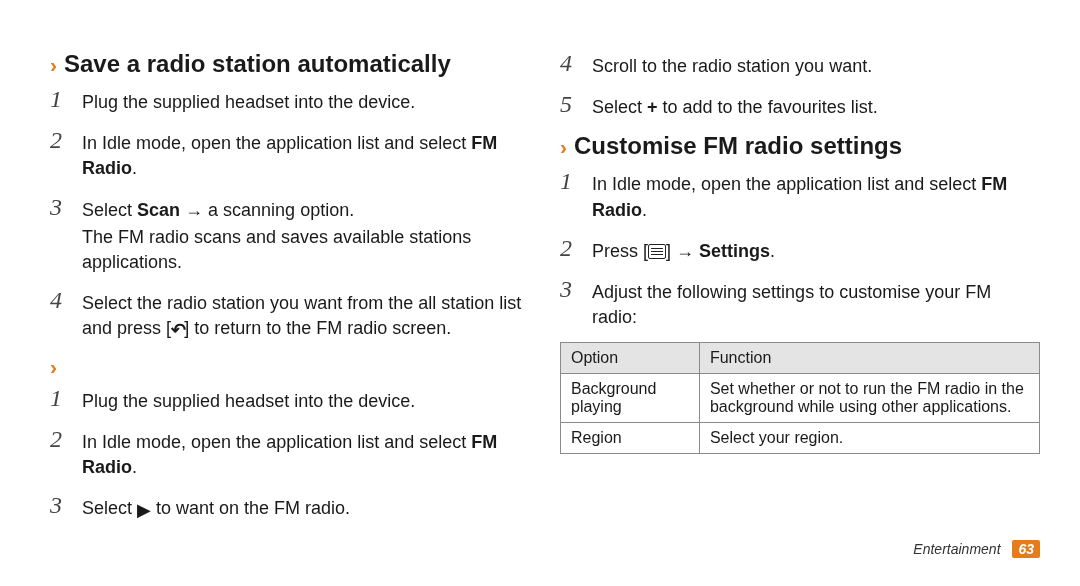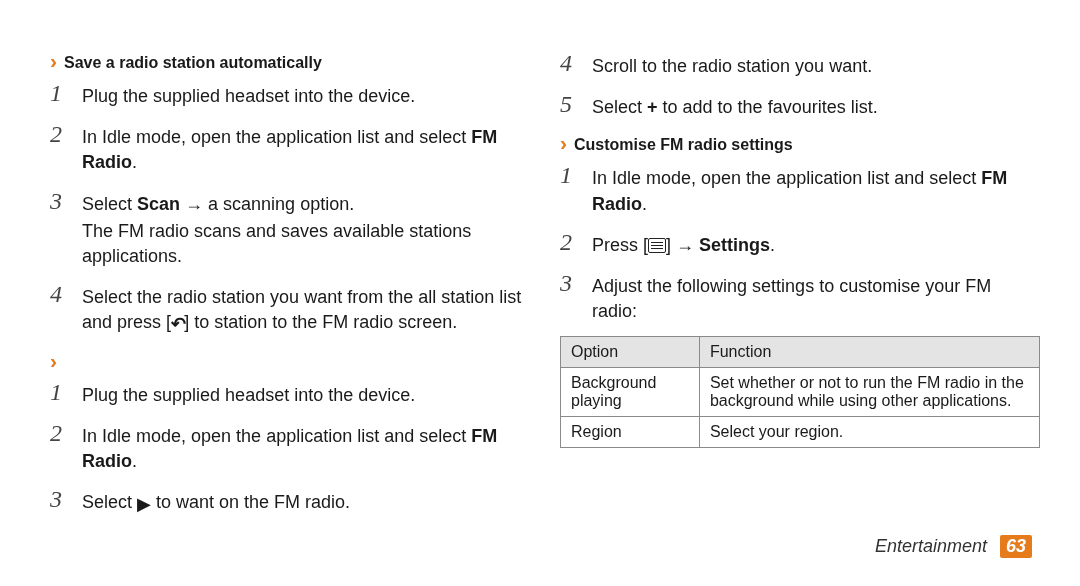--- a/index.html
+++ b/index.html
@@ -29,21 +29,21 @@
   .section-heading.first { margin-top: 0; }
   .chev-icon {
     color: #e57b1a;
     font-weight: 900;
     font-size: 21px;
     line-height: 1;
     letter-spacing: -5px;
     padding-right: 4px;
   }
   .section-heading h2 {
-    font-size: 16px;
+    font-size: 24px;
     font-weight: 700;
     color: #1a1a1a;
   }
   ol.steps {
     list-style: none;
     counter-reset: step;
   }
   ol.steps > li {
     counter-increment: step;
     display: flex;
@@ -102,22 +102,22 @@
     vertical-align: top;
     font-weight: 400;
   }
   table.opts th {
     background: #e4e4e4;
   }
   table.opts .col-opt { width: 29%; }
   .footer {
     position: absolute;
     bottom: 28px;
-    right: 48px;
-    font-size: 18px;
+    right: 40px;
+    font-size: 14px;
   }
   .footer .section-label { font-style: italic; color: #333; margin-right: 8px; }
   .footer .page-num {
     display: inline-block;
     background: #e57b1a;
     color: #fff;
     font-weight: 600;
     font-style: italic;
     padding: 1px 6px;
     border-radius: 2px;
@@ -151,21 +151,21 @@
         <div class="step-body">
           <p>
             <span>Select </span><span class="b">Scan</span><span> → a scanning option.</span>
           </p>
           <p class="aux">The FM radio scans and saves available stations applications.</p>
         </div>
       </li>
       <li>
         <div class="step-body">
           <p>
-            <span>Select the radio station you want from the all station list and press [</span><span class="icon-glyph back-glyph">↶</span><span>] to station to the FM radio screen.</span>
+            <span>Select the radio station you want from the all station list and press [</span><span class="icon-glyph back-glyph">↶</span><span>] to return to the FM radio screen.</span>
           </p>
         </div>
       </li>
     </ol>
 
     <div class="section-heading">
       <span class="chev-icon">›</span>
     </div>
     <ol class="steps">
       <li>

